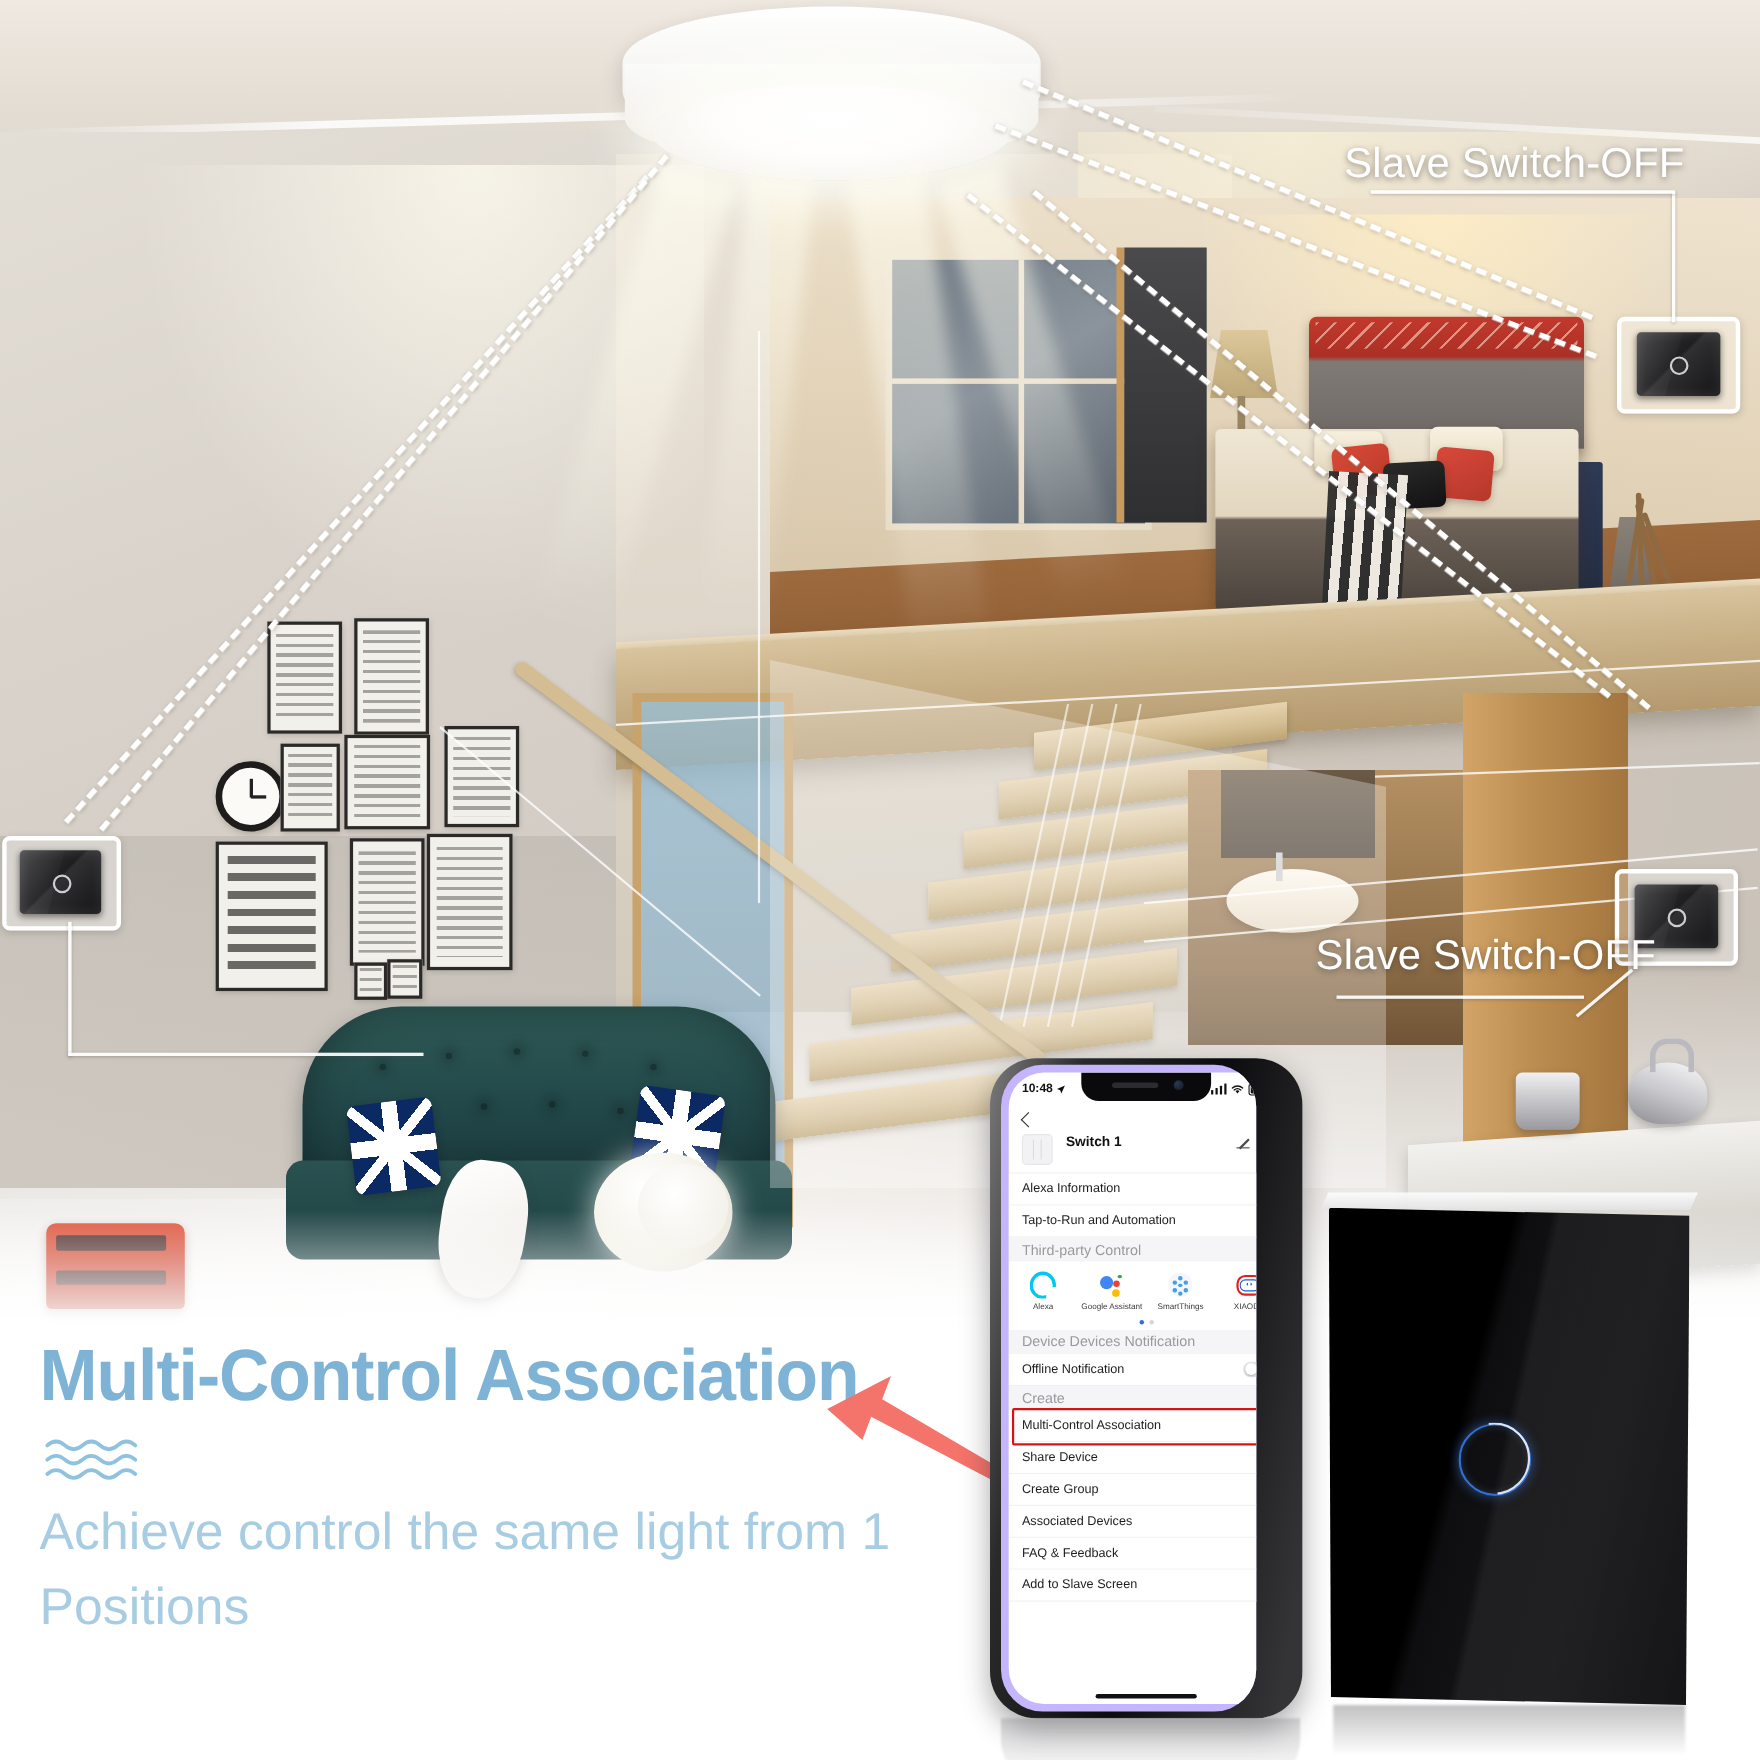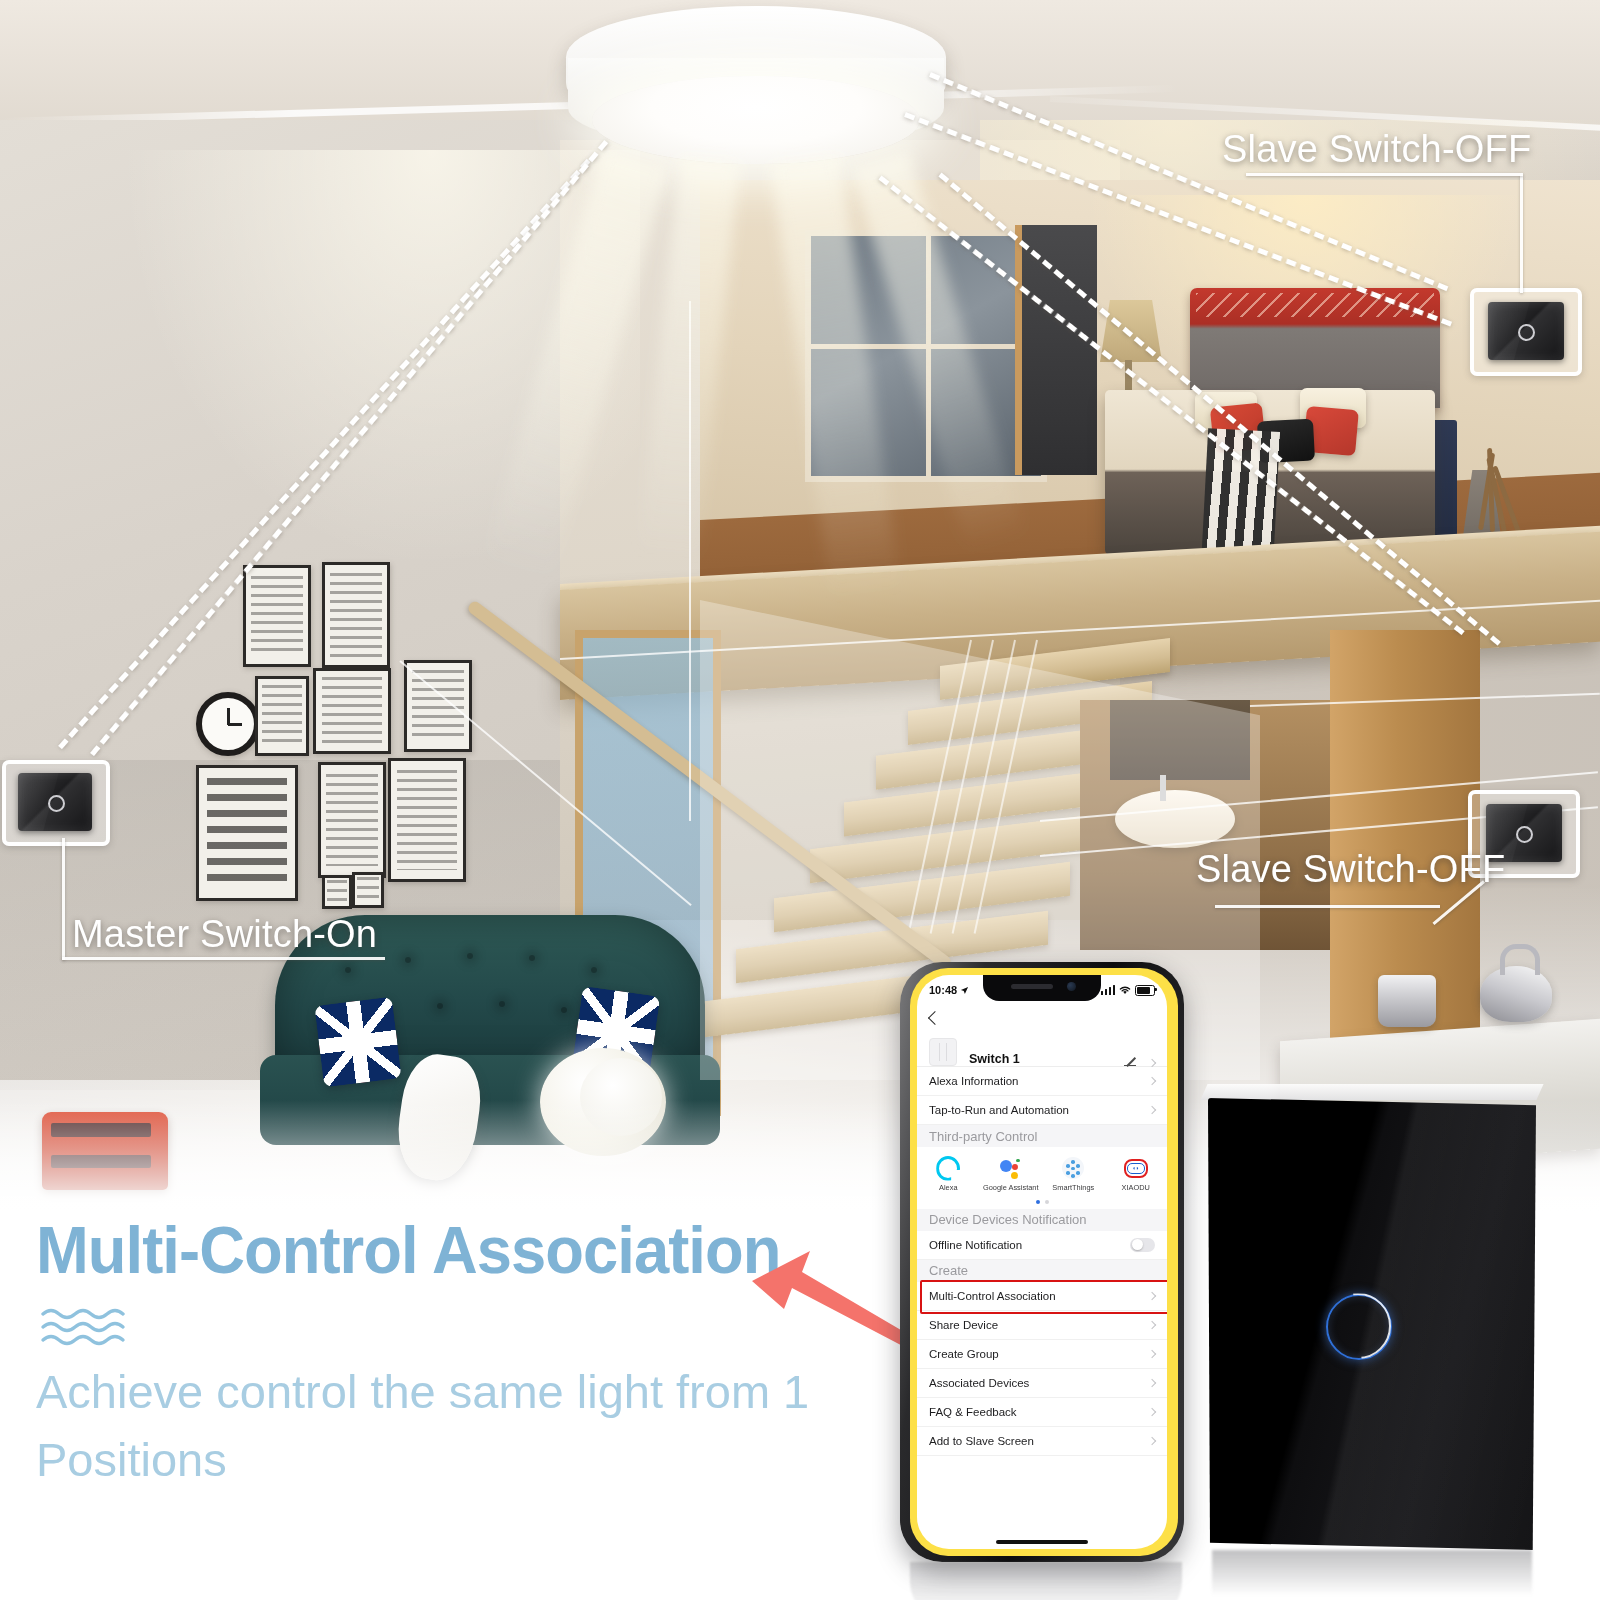--- a/index.html
+++ b/index.html
@@ -204,42 +204,42 @@
 
   
   .arrow-wrap{position:absolute;left:748px;top:1245px;width:220px;height:130px;pointer-events:none;}
 
   
   .phone{position:absolute;left:906px;top:962px;width:272px;height:600px;}
   .phone-shadow{position:absolute;left:-6px;top:0;width:284px;height:600px;border-radius:42px;
     background:linear-gradient(100deg,#7a7a7c,#2a2a2c 22%,#0c0c0e 55%,#343436 94%);
     box-shadow:0 10px 26px rgba(40,40,45,.4);}
   .phone-frame{position:absolute;left:4px;top:6px;width:232px;height:588px;border-radius:38px;
-    background:#fde047;overflow:hidden;padding-left:36px;}
+    background:#c4b5fd;overflow:hidden;}
   .phone-screen{position:absolute;left:7px;top:7px;width:250px;height:574px;border-radius:32px;
     background:#ffffff;overflow:hidden;}
   .notch{position:absolute;left:50%;top:0;transform:translateX(-50%);width:118px;height:26px;
     background:#0a0a0c;border-radius:0 0 16px 16px;z-index:6;}
   .notch .speaker{position:absolute;left:28px;top:9px;width:42px;height:5px;border-radius:3px;background:#2b2b30;}
   .notch .cam{position:absolute;left:84px;top:7px;width:9px;height:9px;border-radius:50%;
     background:radial-gradient(circle at 35% 35%,#2a3a52,#10161f);}
   .statusbar{position:absolute;left:0;top:4px;width:250px;height:22px;z-index:7;
     display:flex;align-items:center;justify-content:space-between;padding:0 12px;box-sizing:border-box;}
   .st-time{font-size:11px;font-weight:bold;color:#111;display:flex;align-items:center;gap:3px;}
   .st-right{display:flex;align-items:center;gap:4px;}
   .bars{display:flex;align-items:flex-end;gap:1.5px;height:10px;}
   .bars i{display:block;width:2.5px;background:#111;border-radius:.5px;}
   .batt{width:18px;height:9px;border:1.3px solid #111;border-radius:2.5px;position:relative;}
   .batt:after{content:"";position:absolute;right:-3.2px;top:2.4px;width:1.8px;height:3.6px;background:#111;border-radius:0 1px 1px 0;}
   .batt i{position:absolute;left:1px;top:1px;bottom:1px;width:72%;background:#111;border-radius:1px;display:block;}
 
   .navrow{position:absolute;left:0;top:30px;width:250px;height:26px;display:flex;align-items:center;padding-left:13px;box-sizing:border-box;}
   .chev-back{width:9px;height:9px;border-left:1.8px solid #2a2a2a;border-bottom:1.8px solid #2a2a2a;transform:rotate(45deg);}
 
-  .dev-header{position:absolute;left:0;top:56px;width:250px;height:36px;display:flex;align-items:flex-end;
+  .dev-header{position:absolute;left:0;top:56px;width:250px;height:36px;display:flex;align-items:flex-start;
     padding:0 12px;box-sizing:border-box;gap:12px;border-bottom:1px solid #ededed;}
   .dev-thumb{width:26px;height:26px;border-radius:4px;background:#f2f2f4;border:1px solid #e6e6e8;position:relative;}
   .dev-thumb:before,.dev-thumb:after{content:"";position:absolute;top:4px;width:1px;height:18px;background:#dcdcdf;}
   .dev-thumb:before{left:9px;}.dev-thumb:after{left:16px;}
   .dev-name{font-size:12.5px;font-weight:bold;color:#111;flex:1;}
   .edit-ico{width:13px;height:13px;position:relative;}
   .edit-ico:before{content:"";position:absolute;left:1px;top:8px;width:12px;height:1.6px;background:#4a4a4a;transform:rotate(-45deg);}
   .edit-ico:after{content:"";position:absolute;left:0px;top:11.5px;width:12px;height:1.4px;background:#4a4a4a;}
   .chev-r{width:5px;height:5px;border-top:1.3px solid #c3c3c6;border-right:1.3px solid #c3c3c6;transform:rotate(45deg);flex:none;}
 
@@ -458,21 +458,20 @@
     <div class="leader" style="left:1246px;top:173px;width:277px;height:3px;"></div>
     <div class="callout-label" style="left:1222px;top:128px;">Slave Switch-OFF</div>
 
     <div class="sw-callout" style="left:2px;top:760px;width:100px;height:78px;">
       <div class="sw-plate" style="left:12px;top:9px;width:74px;height:58px;">
         <div class="sw-dot" style="left:30px;top:22px;width:13px;height:13px;"></div>
       </div>
     </div>
     <div class="leader" style="left:62px;top:838px;width:3px;height:122px;"></div>
     <div class="leader" style="left:62px;top:957px;width:323px;height:3px;"></div>
-    <div class="callout-label" style="left:72px;top:913px;">Master Switch-On</div>
 
     <div class="sw-callout" style="left:1468px;top:790px;width:104px;height:80px;">
       <div class="sw-plate" style="left:14px;top:10px;width:76px;height:58px;">
         <div class="sw-dot" style="left:30px;top:22px;width:13px;height:13px;"></div>
       </div>
     </div>
     <div class="leader" style="left:1418px;top:880px;width:66px;height:3px;transform:rotate(-40deg);transform-origin:right center;"></div>
     <div class="leader" style="left:1215px;top:905px;width:225px;height:3px;"></div>
     <div class="callout-label" style="left:1196px;top:848px;">Slave Switch-OFF</div>
 

